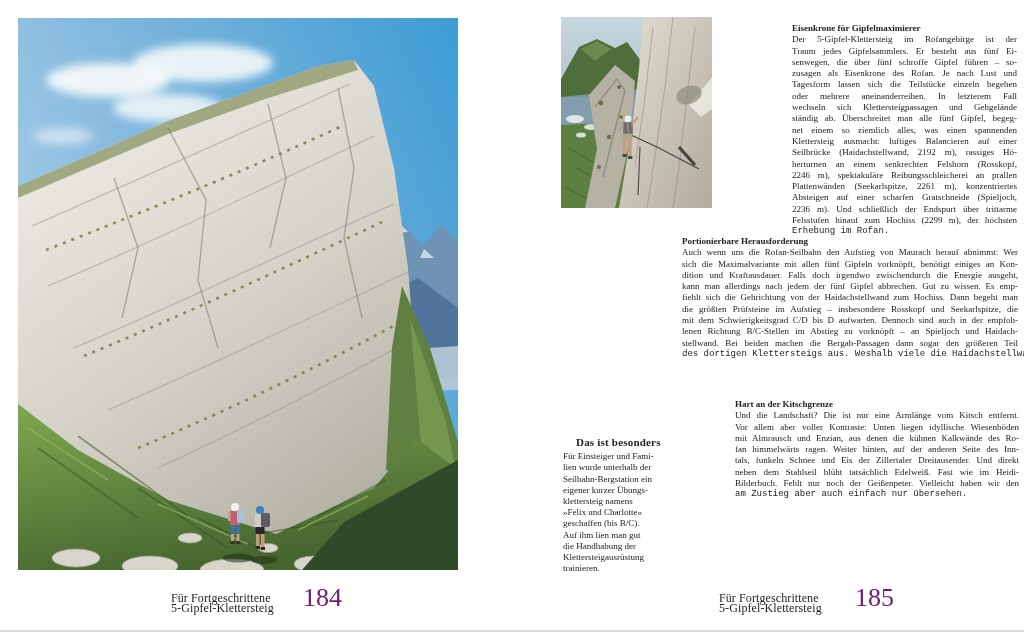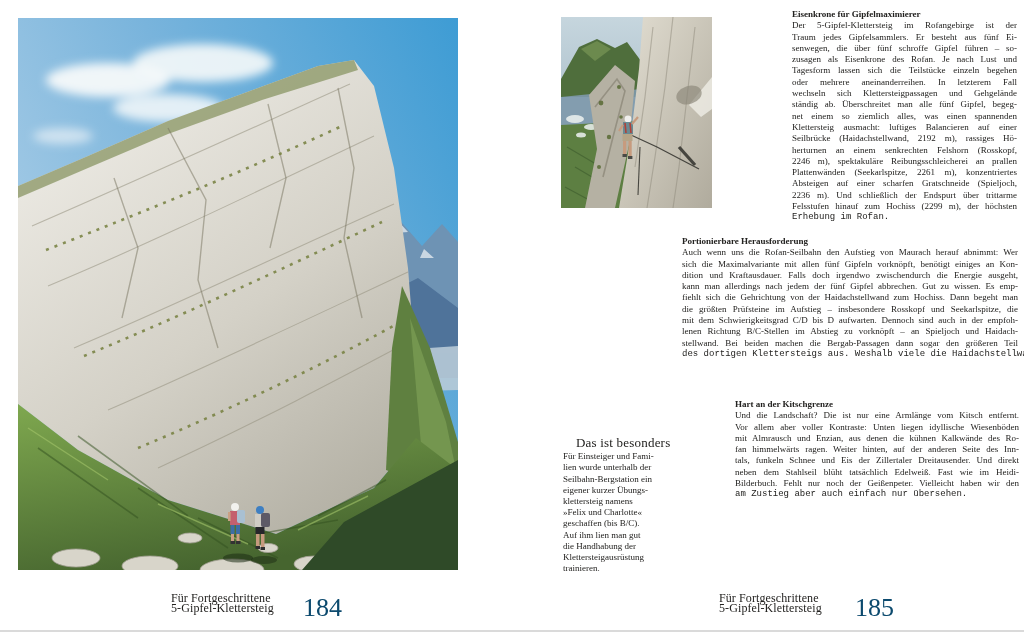--- a/index.html
+++ b/index.html
@@ -11,24 +11,24 @@
   .abs{position:absolute;}
   .photo{display:block;}
   
   .section{line-height:11.3px;font-size:9px;}
   .section .heading{font-weight:bold;white-space:nowrap;}
   .tline{white-space:nowrap;}
   .just .tline{text-align:justify;text-align-last:justify;}
   .just .tline:last-child{text-align-last:left;font-family:Liberation Mono, monospace;}
   
   .sidebar{font-size:9px;line-height:11.2px;}
-  .sidebar .note-label{font-size:13px;font-weight:normal;letter-spacing:.2px;margin-left:13px;margin-bottom:3px;}
+  .sidebar .note-label{font-size:11px;font-weight:bold;letter-spacing:.2px;margin-left:13px;margin-bottom:3px;}
   
   .footer-topic{font-size:12px;line-height:9.8px;letter-spacing:.1px;margin-left:41px;}
-  .page-number{font-size:26px;line-height:26px;color:#0c4a6e;margin-top:10px;}
+  .page-number{font-size:26px;line-height:26px;color:#701a75;}
   .hairline{background:#d4d4d4;opacity:.85;}
 </style>
 </head>
 <body>
 
 <div class="abs" style="left:0;top:0;width:512px;height:634px;">
 
   <svg class="abs photo" style="left:18px;top:18px;" width="440" height="552" viewBox="0 0 440 552">
     <defs>
       <linearGradient id="skyG" x1="1" y1="0" x2="0" y2="0.55">
@@ -239,21 +239,21 @@
         <div class="tline">klettersteig namens</div>
         <div class="tline">»Felix und Charlotte«</div>
         <div class="tline">geschaffen (bis B/C).</div>
         <div class="tline">Auf ihm lien man gut</div>
         <div class="tline">die Handhabung der</div>
         <div class="tline">Klettersteigausrüstung</div>
         <div class="tline">trainieren.</div>
       </div>
   </div>
 
-  <div class="abs section just" style="left:280px;top:9px;width:225px;">
+  <div class="abs section just" style="left:280px;top:23px;width:225px;">
     <div class="heading">Eisenkrone für Gipfelmaximierer</div>
     <div>
         <div class="tline">Der 5-Gipfel-Klettersteig im Rofangebirge ist der</div>
         <div class="tline">Traum jedes Gipfelsammlers. Er besteht aus fünf Ei-</div>
         <div class="tline">senwegen, die über fünf schroffe Gipfel führen – so-</div>
         <div class="tline">zusagen als Eisenkrone des Rofan. Je nach Lust und</div>
         <div class="tline">Tagesform lassen sich die Teilstücke einzeln begehen</div>
         <div class="tline">oder mehrere aneinanderreihen. In letzterem Fall</div>
         <div class="tline">wechseln sich Klettersteigpassagen und Gehgelände</div>
         <div class="tline">ständig ab. Überschreitet man alle fünf Gipfel, begeg-</div>

